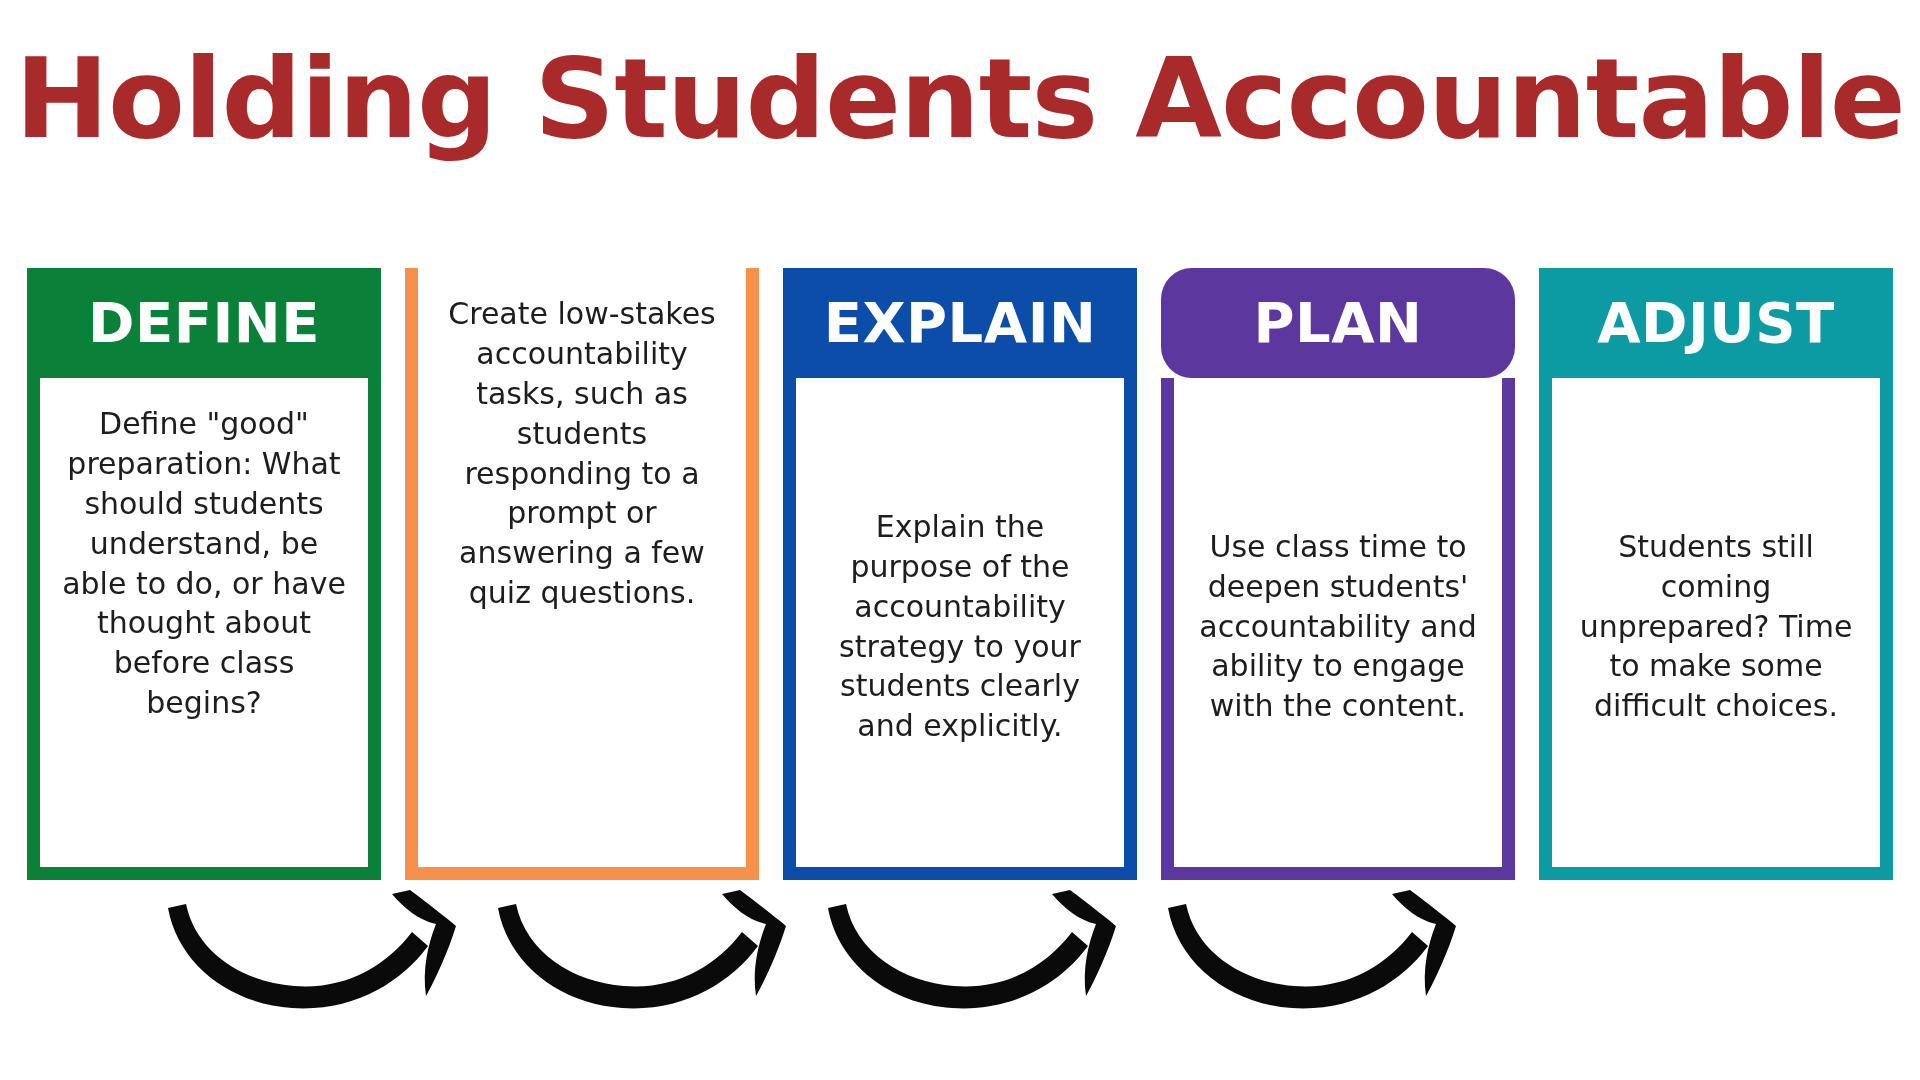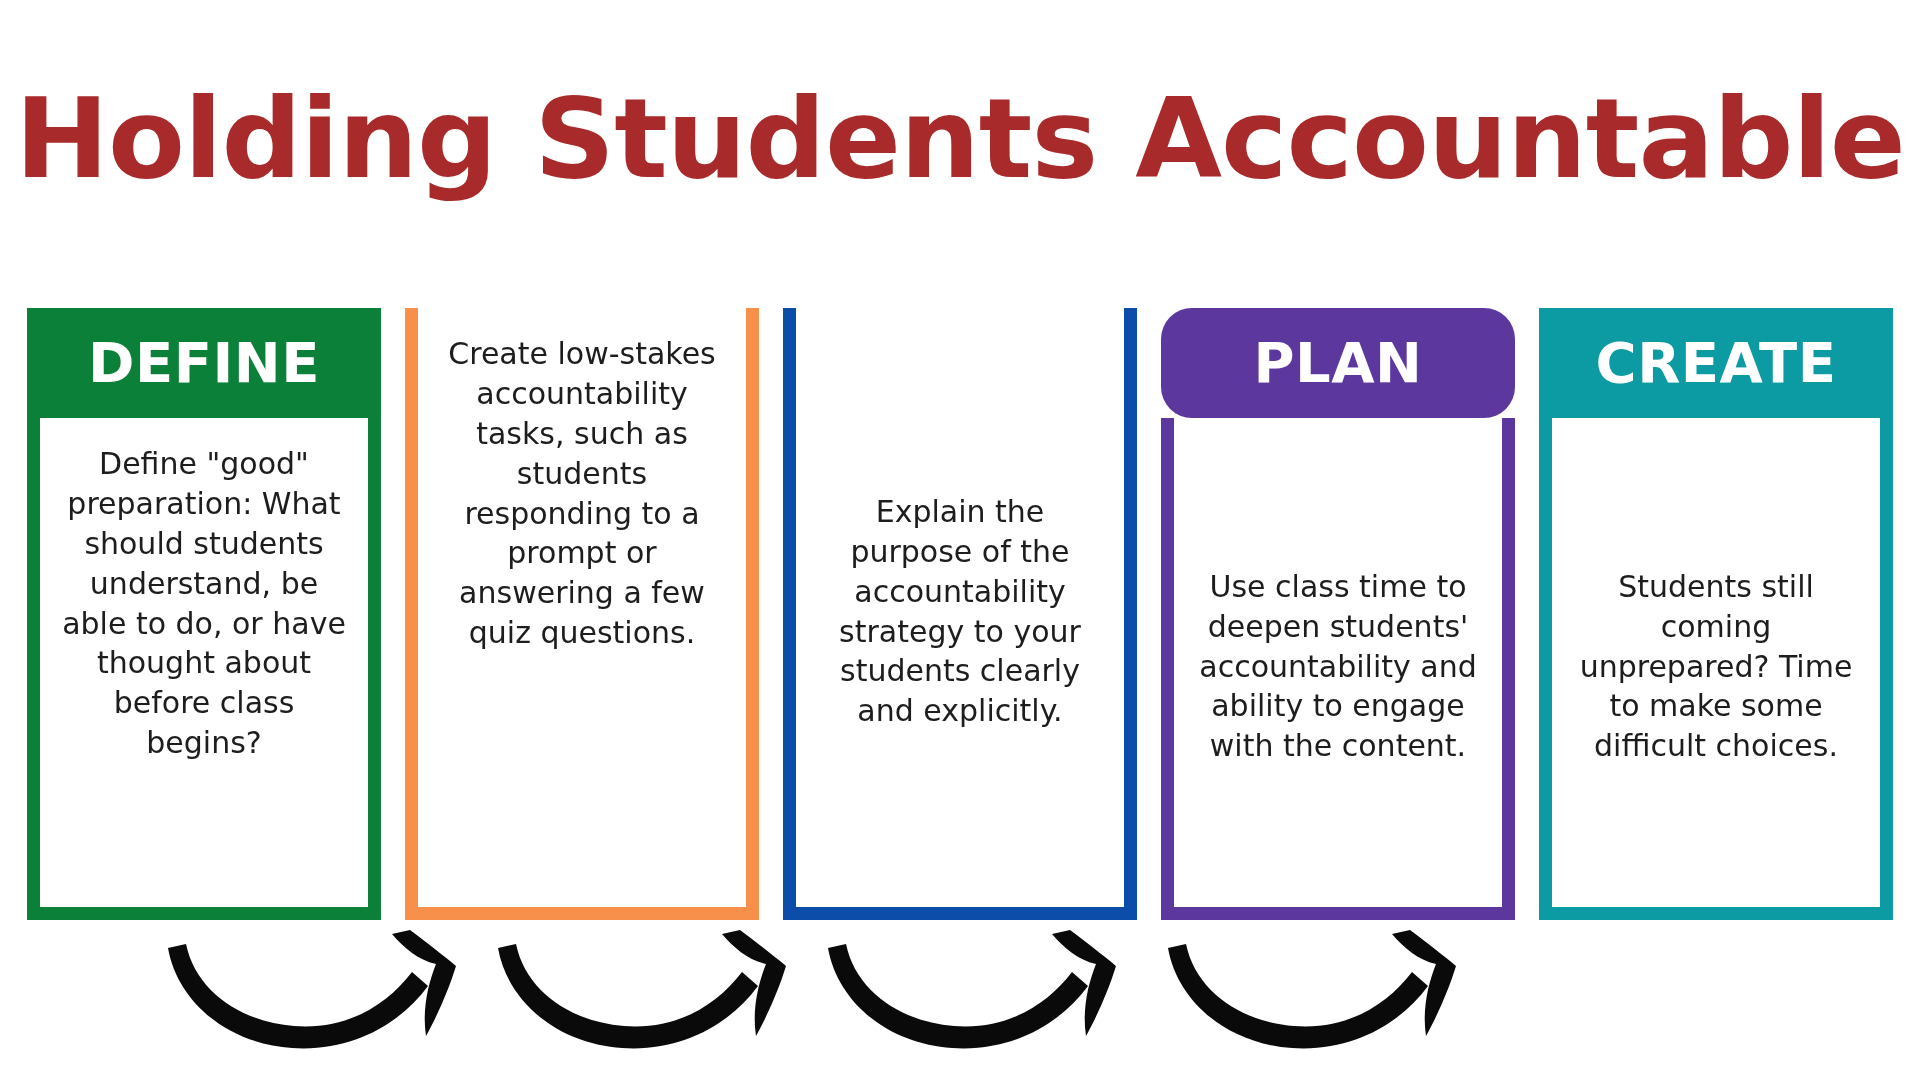--- a/index.html
+++ b/index.html
@@ -125,21 +125,21 @@
     position: absolute;
     top: 0;
     width: 310px;
     height: 160px;
   }
   .arrow svg { display: block; width: 100%; height: 100%; }
 </style>
 </head>
 <body>
 
-<div id="infographic" style="background: rgb(255, 255, 255); margin-top: 40px;">
+<div id="infographic" style="background: rgb(255, 255, 255);">
 
   <div class="title" style="color: rgb(169, 42, 42);">Holding Students Accountable</div>
 
   <div class="cards">
 
     <div class="card">
       <div class="card-header" style="background: rgb(10, 128, 56);">
         <span class="card-header-label">DEFINE</span>
       </div>
       <div class="card-body-frame" style="border-color: rgb(10, 128, 56);">
@@ -151,41 +151,44 @@
 
     <div class="card">
       <div class="card-body-frame" style="border-color: rgb(247, 144, 75);">
         <div class="card-body">
           <div class="card-body-text">Create low-stakes accountability tasks, such as students responding to a prompt or answering a few quiz questions.</div>
         </div>
       </div>
     </div>
 
     <div class="card">
+      <div class="card-header" style="background: rgb(11, 77, 168);">
+        <span class="card-header-label">EXPLAIN</span>
+      </div>
       <div class="card-body-frame" style="border-color: rgb(11, 77, 168);">
         <div class="card-body">
           <div class="card-body-text centered-block">Explain the purpose of the accountability strategy to your students clearly and explicitly.</div>
         </div>
       </div>
     </div>
 
     <div class="card">
       <div class="card-header" style="background: rgb(92, 55, 158); border-radius: 31px;">
         <span class="card-header-label">PLAN</span>
       </div>
       <div class="card-body-frame" style="border-color: rgb(92, 55, 158);">
         <div class="card-body">
           <div class="card-body-text centered-block">Use class time to deepen students' accountability and ability to engage with the content.</div>
         </div>
       </div>
     </div>
 
     <div class="card">
       <div class="card-header" style="background: rgb(13, 155, 163);">
-        <span class="card-header-label">CREATE</span>
+        <span class="card-header-label">ADJUST</span>
       </div>
       <div class="card-body-frame" style="border-color: rgb(13, 155, 163);">
         <div class="card-body">
           <div class="card-body-text centered-block">Students still coming unprepared? Time to make some difficult choices.</div>
         </div>
       </div>
     </div>
 
   </div>
 

